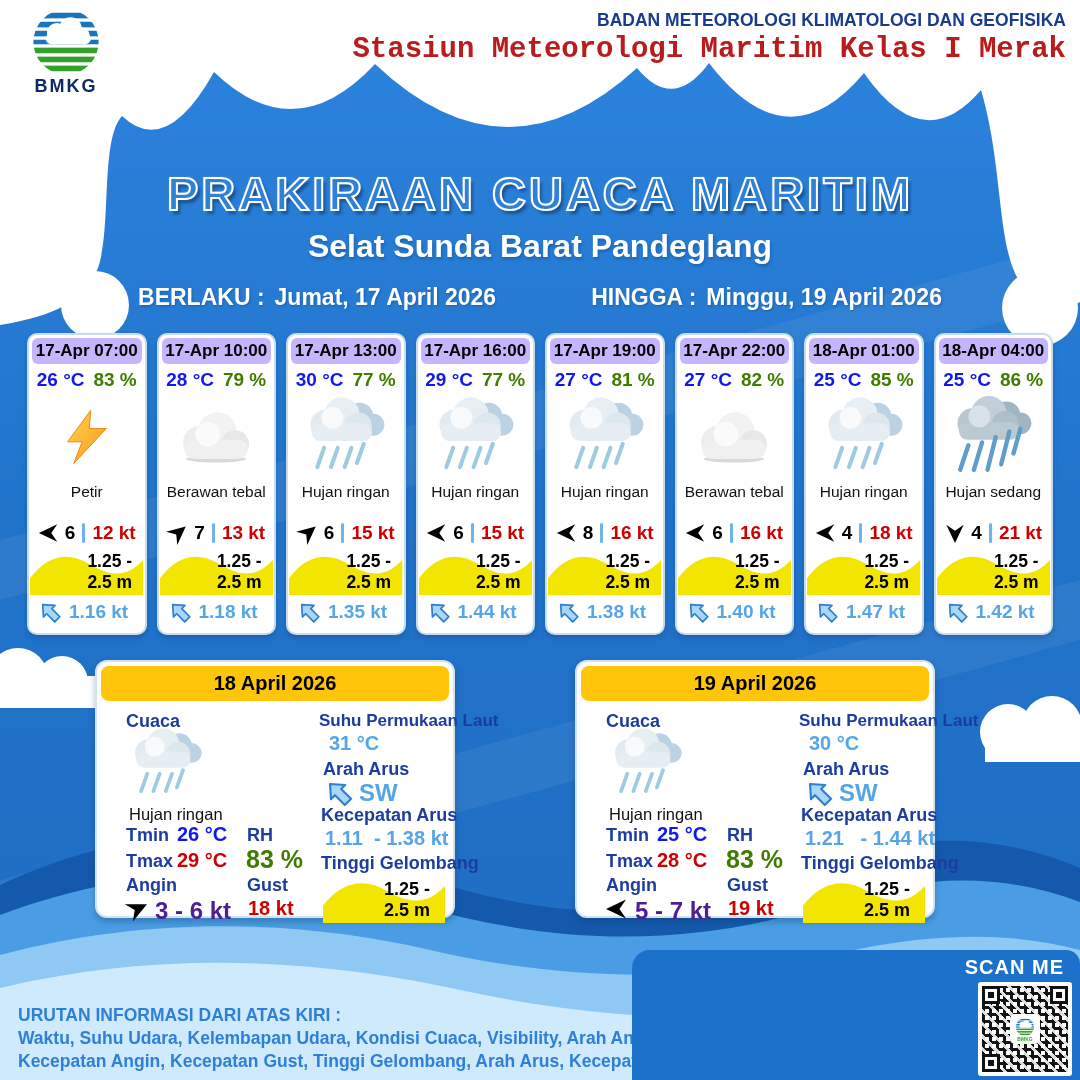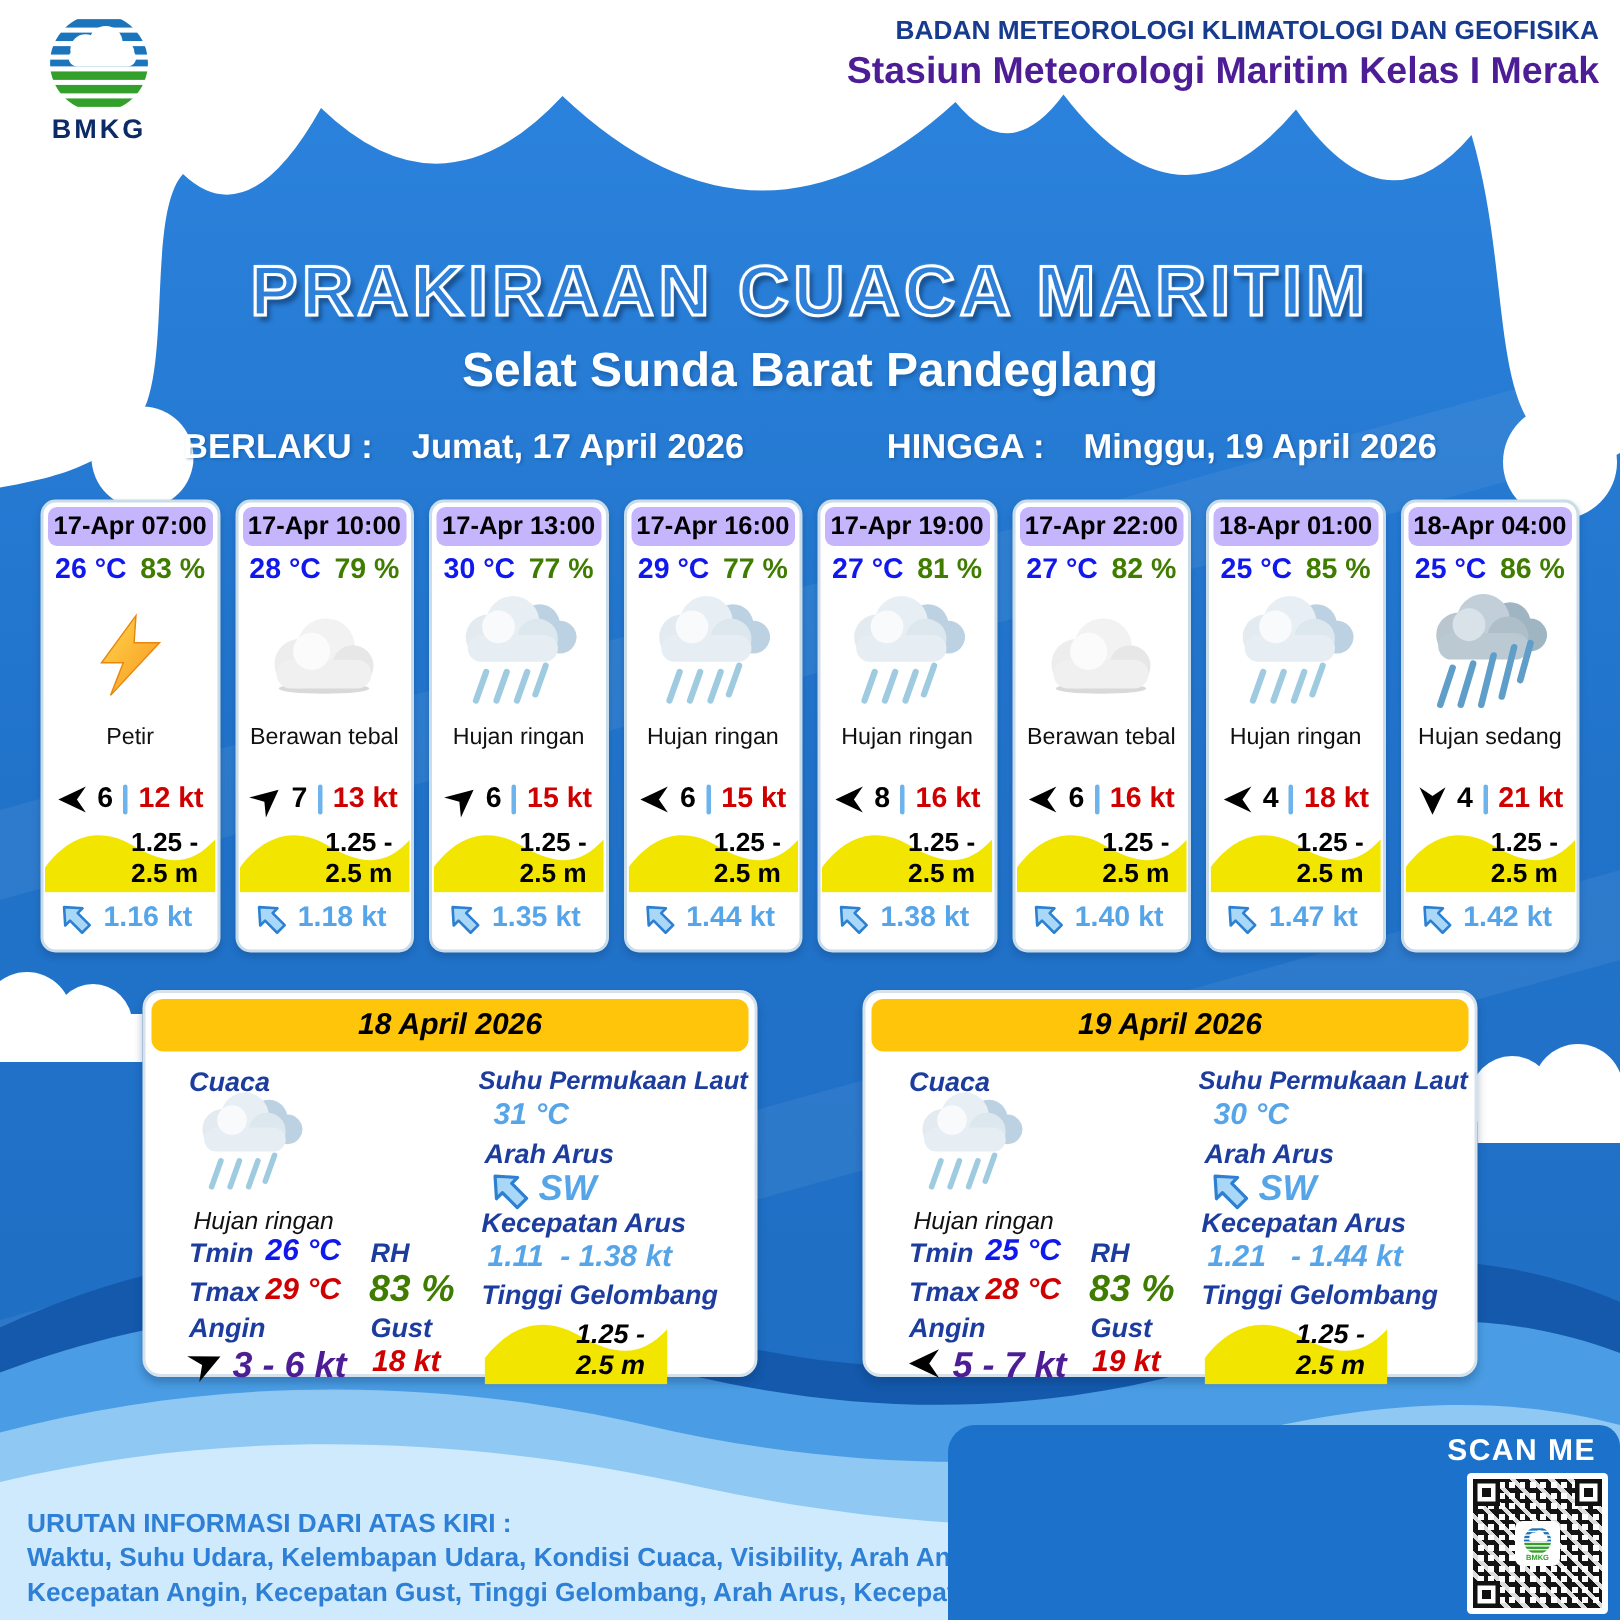--- a/index.html
+++ b/index.html
@@ -6,31 +6,31 @@
   .page{position:relative;width:1080px;height:1080px;background:#ffffff;overflow:hidden;
         font-family:"Liberation Sans",sans-serif;margin:0 auto;}
   .bg{position:absolute;inset:0;width:1080px;height:1080px;display:block;}
 
   
   .hdr-logo{position:absolute;left:18px;top:6px;width:96px;text-align:center;}
   .hdr-logo svg{width:72px;height:72px;display:block;margin:0 auto;}
   .hdr-logo .logo-word{font-size:18px;font-weight:bold;color:#0C2B66;letter-spacing:2px;margin-top:-2px;}
   .hdr-text{position:absolute;right:14px;top:10px;text-align:right;color:#163B8F;line-height:1.25;}
   .hdr-text .l1{font-size:17.5px;font-weight:bold;}
-  .hdr-text .l2{font-size:25px;font-weight:bold;color:#4c1d95;}
+  .hdr-text .l2{font-size:29px;font-weight:bold;color:#b91c1c;font-family:Liberation Mono, monospace;}
 
   
   .title{position:absolute;left:0;right:0;top:166px;text-align:center;font-size:47px;font-weight:bold;
          letter-spacing:3px;color:#2E80D8;-webkit-text-stroke:2px #ffffff;
          text-shadow:0 0 2px #fff,3px 4px 3px rgba(16,58,110,.65);}
   .subtitle{position:absolute;left:0;right:0;top:228px;text-align:center;font-size:32px;font-weight:bold;
             color:#ffffff;text-shadow:1px 2px 3px rgba(16,58,110,.4);}
   .validity{position:absolute;left:0;right:0;top:284px;display:flex;justify-content:center;gap:95px;
             color:#fff;font-size:23px;font-weight:bold;text-shadow:1px 1px 2px rgba(16,58,110,.4);}
-  .validity .grp{display:flex;gap:26px;align-items:baseline;text-align:center;}
+  .validity .grp{display:flex;gap:10px;align-items:baseline;text-align:center;}
 
   
   .cards-row{position:absolute;left:27px;top:333px;width:1026px;height:302px;display:flex;gap:10px;}
   .card{flex:1 1 0;background:#fff;border:2px solid #C9DCEA;border-radius:10px;box-sizing:border-box;
         display:flex;flex-direction:column;overflow:hidden;box-shadow:0 3px 5px rgba(10,50,100,.25);}
   .card-head{margin:3px;background:#c4b5fd;border-radius:6px;text-align:center;font-weight:bold;
              font-size:17px;color:#000;padding:3px 0;white-space:nowrap;}
   .card-temps{display:flex;justify-content:center;gap:9px;font-size:19px;font-weight:bold;padding-top:2px;}
   .t-air{color:#1018EE;} .t-rh{color:#3F7C00;}
   .card-icon{height:92px;display:flex;align-items:center;justify-content:center;}
@@ -45,22 +45,22 @@
   .wnum{color:#000;} .wsep{width:3px;height:20px;background:#6FB3EC;border-radius:2px;margin:0 2px;}
   .wgust{color:#CF0000;white-space:nowrap;}
   .card-wave{position:relative;height:48px;margin:0 1px;}
   .card-wave svg{position:absolute;inset:0;width:100%;height:100%;}
   .wavetext{position:absolute;left:0;right:0;bottom:2px;text-align:center;font-size:17.5px;font-weight:bold;color:#000;margin-left:46px;}
   .card-current{height:34px;display:flex;align-items:center;justify-content:flex-start;gap:6px;padding:0 0 4px 8px;
                 font-size:19px;font-weight:bold;color:#56A5E9;}
   .curicon svg{width:26px;height:26px;display:block;}
 
   
-  .daily{position:absolute;top:660px;width:410px;height:258px;background:#fff;border:2px solid #D5E2EC;
-         border-radius:12px;box-sizing:border-box;box-shadow:0 4px 6px rgba(10,50,100,.3);font-style:italic;}
+  .daily{position:absolute;top:660px;width:360px;height:258px;background:#fff;border:2px solid #D5E2EC;
+         border-radius:12px;box-sizing:border-box;box-shadow:0 4px 6px rgba(10,50,100,.3);}
   .daily.d0{left:95px;} .daily.d1{left:575px;}
   .d-head{margin:4px;background:#FFC50A;border-radius:8px;text-align:center;font-weight:bold;
           font-size:20px;color:#000;padding:6px 0;}
   .d-body{position:relative;height:210px;}
   .d-body .lbl{position:absolute;font-size:18px;font-weight:bold;color:#1D3D9E;white-space:nowrap;}
   .d-body .lbl-sm{position:absolute;font-size:17px;font-weight:bold;color:#1D3D9E;white-space:nowrap;}
   .d-icon{position:absolute;} .d-icon svg{width:80px;height:74px;}
   .d-cond{position:absolute;font-size:16.5px;color:#111;white-space:nowrap;}
   .val-blue{position:absolute;font-size:20px;font-weight:bold;color:#1018EE;white-space:nowrap;}
   .val-red{position:absolute;font-size:20px;font-weight:bold;color:#CF0000;white-space:nowrap;}

